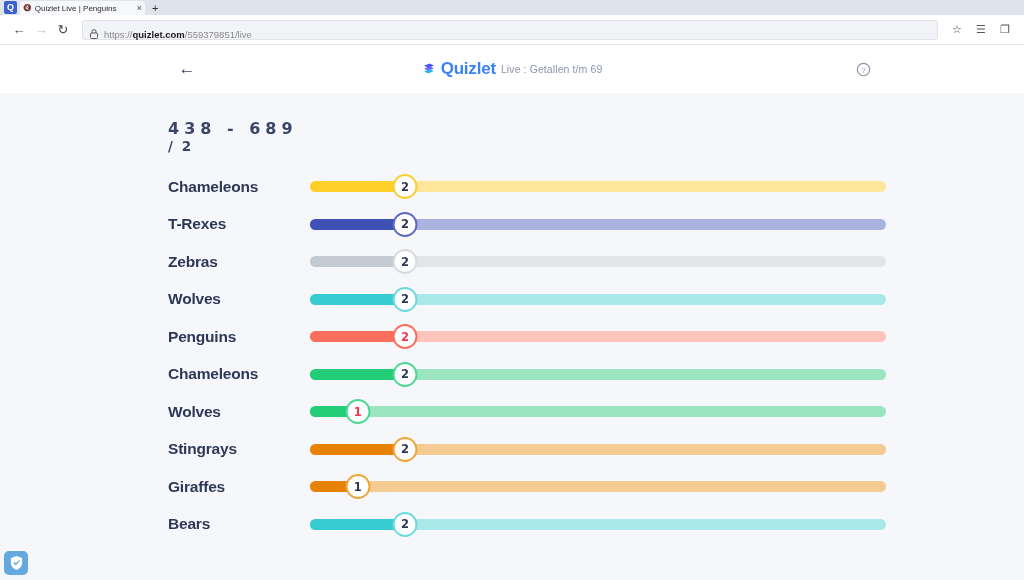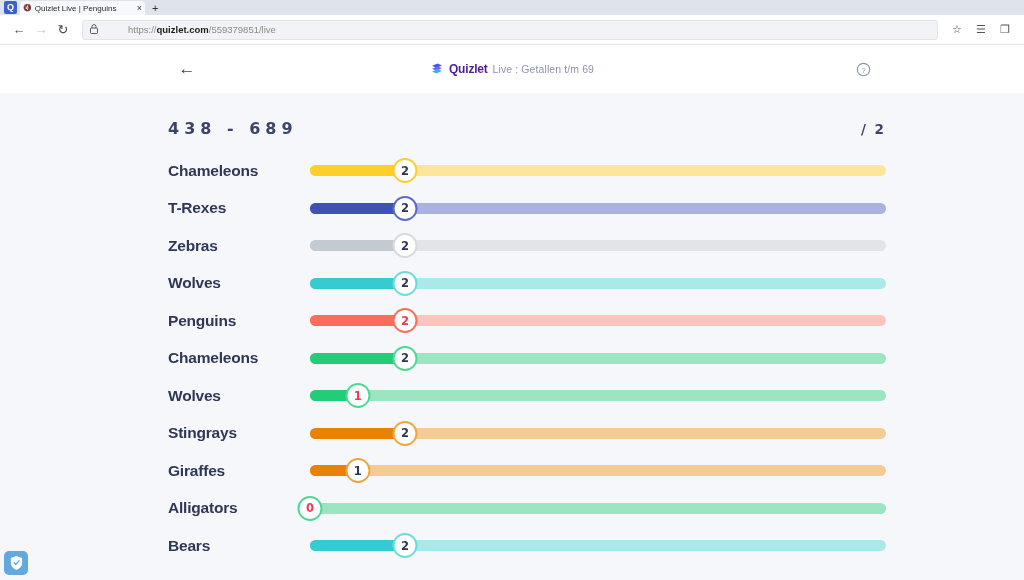--- a/index.html
+++ b/index.html
@@ -90,23 +90,21 @@
   .nav-btn.disabled { color: #c0c0c0; }
 
   .urlbar {
     flex: 1;
     height: 20px;
     background: #f2f3f6;
     border: 1px solid #e2e3e8;
     border-radius: 3px;
     margin: 0 8px;
     display: flex;
-    align-items: center;
     padding: 8px 7px;
-    gap: 24px;
   }
   .lock-icon {
     font-size: 9px;
     color: #5a5a5a;
     margin-right: 6px;
   }
   .urltext {
     font-size: 9.5px;
     color: #8a8a8a;
     white-space: nowrap;
@@ -148,23 +146,23 @@
     position: absolute;
     left: 0; right: 0;
     display: flex;
     align-items: center;
     justify-content: center;
     gap: 5px;
     pointer-events: none;
   }
   .brand-mark { width: 14px; height: 14px; display:block; }
   .brand-name {
-    font-size: 12px;
+    font-size: 17px;
     font-weight: 700;
-    color: #4c1d95;
+    color: #3b82f6;
     letter-spacing: -0.2px;
   }
   .brand-sub {
     font-size: 10.5px;
     color: #8e95ad;
     letter-spacing: 0.1px;
   }
   .help-btn {
     margin-left: auto;
     margin-right: 126px;
@@ -173,21 +171,21 @@
   }
   .help-btn svg { display:block; }
 
   .board {
     padding: 0 0 0 0;
   }
   .board-top {
     display: flex;
     align-items: baseline;
     padding: 26px 138px 0 168px;
-    justify-content: space-between;
+    flex-direction: column;
   }
   .question {
     font-size: 16px;
     font-weight: 700;
     color: #3b4568;
     letter-spacing: 5px;
     font-family: "DejaVu Sans", sans-serif;
   }
   .counter {
     font-size: 13.5px;
@@ -380,27 +378,20 @@
             </div>
           </div>
           <div class="team-row">
             <div class="team-name">Giraffes</div>
             <div class="track" style="background: rgb(243, 203, 147);">
               <div class="fill" style="background: rgb(232, 130, 5); width: 8.3%;"></div>
               <div class="badge" style="border-color: rgb(239, 166, 60); color: rgb(46, 56, 86); left: 8.3%;">1</div>
             </div>
           </div>
           <div class="team-row">
-            <div class="team-name">Alligators</div>
-            <div class="track" style="background: rgb(155, 229, 192);">
-              <div class="fill" style="background: rgb(35, 204, 119); width: 0%;"></div>
-              <div class="badge" style="border-color: rgb(77, 216, 148); color: rgb(248, 52, 79); left: 0%;">0</div>
-            </div>
-          </div>
-          <div class="team-row">
             <div class="team-name">Bears</div>
             <div class="track" style="background: rgb(169, 233, 233);">
               <div class="fill" style="background: rgb(53, 203, 209); width: 16.5%;"></div>
               <div class="badge" style="border-color: rgb(109, 219, 221); color: rgb(46, 56, 86); left: 16.5%;">2</div>
             </div>
           </div>
         </div>
     </div>
 
     <div class="shield">

